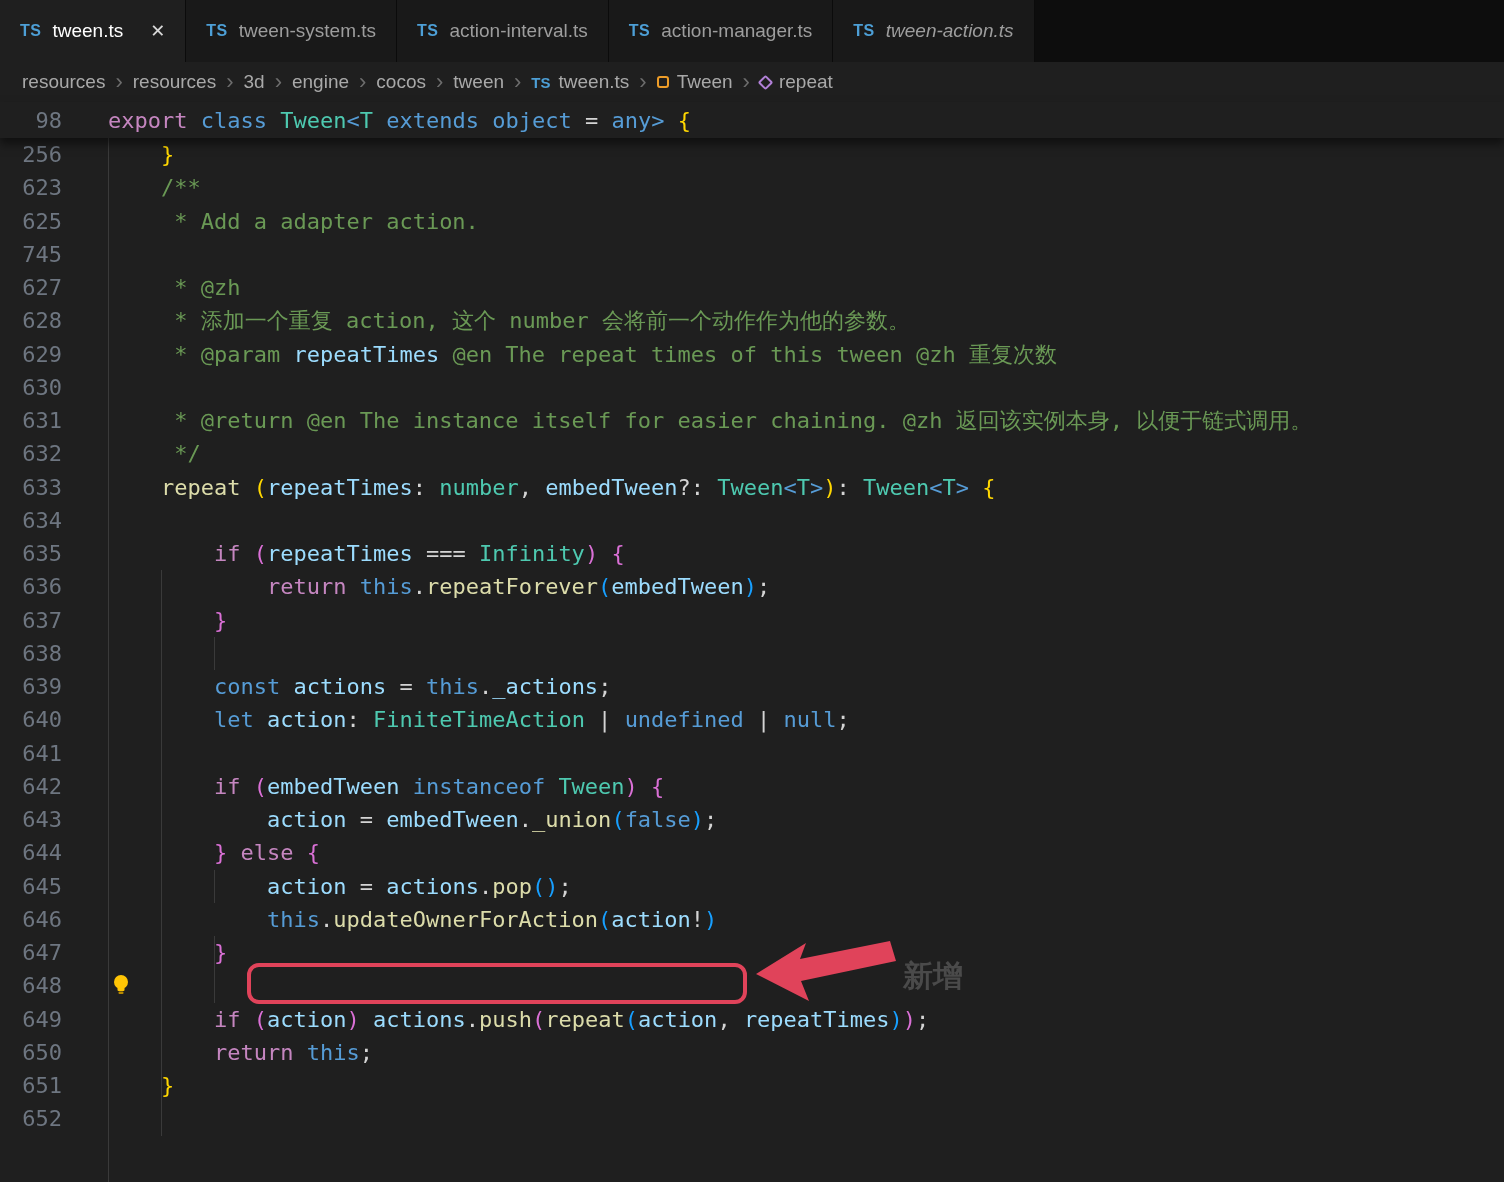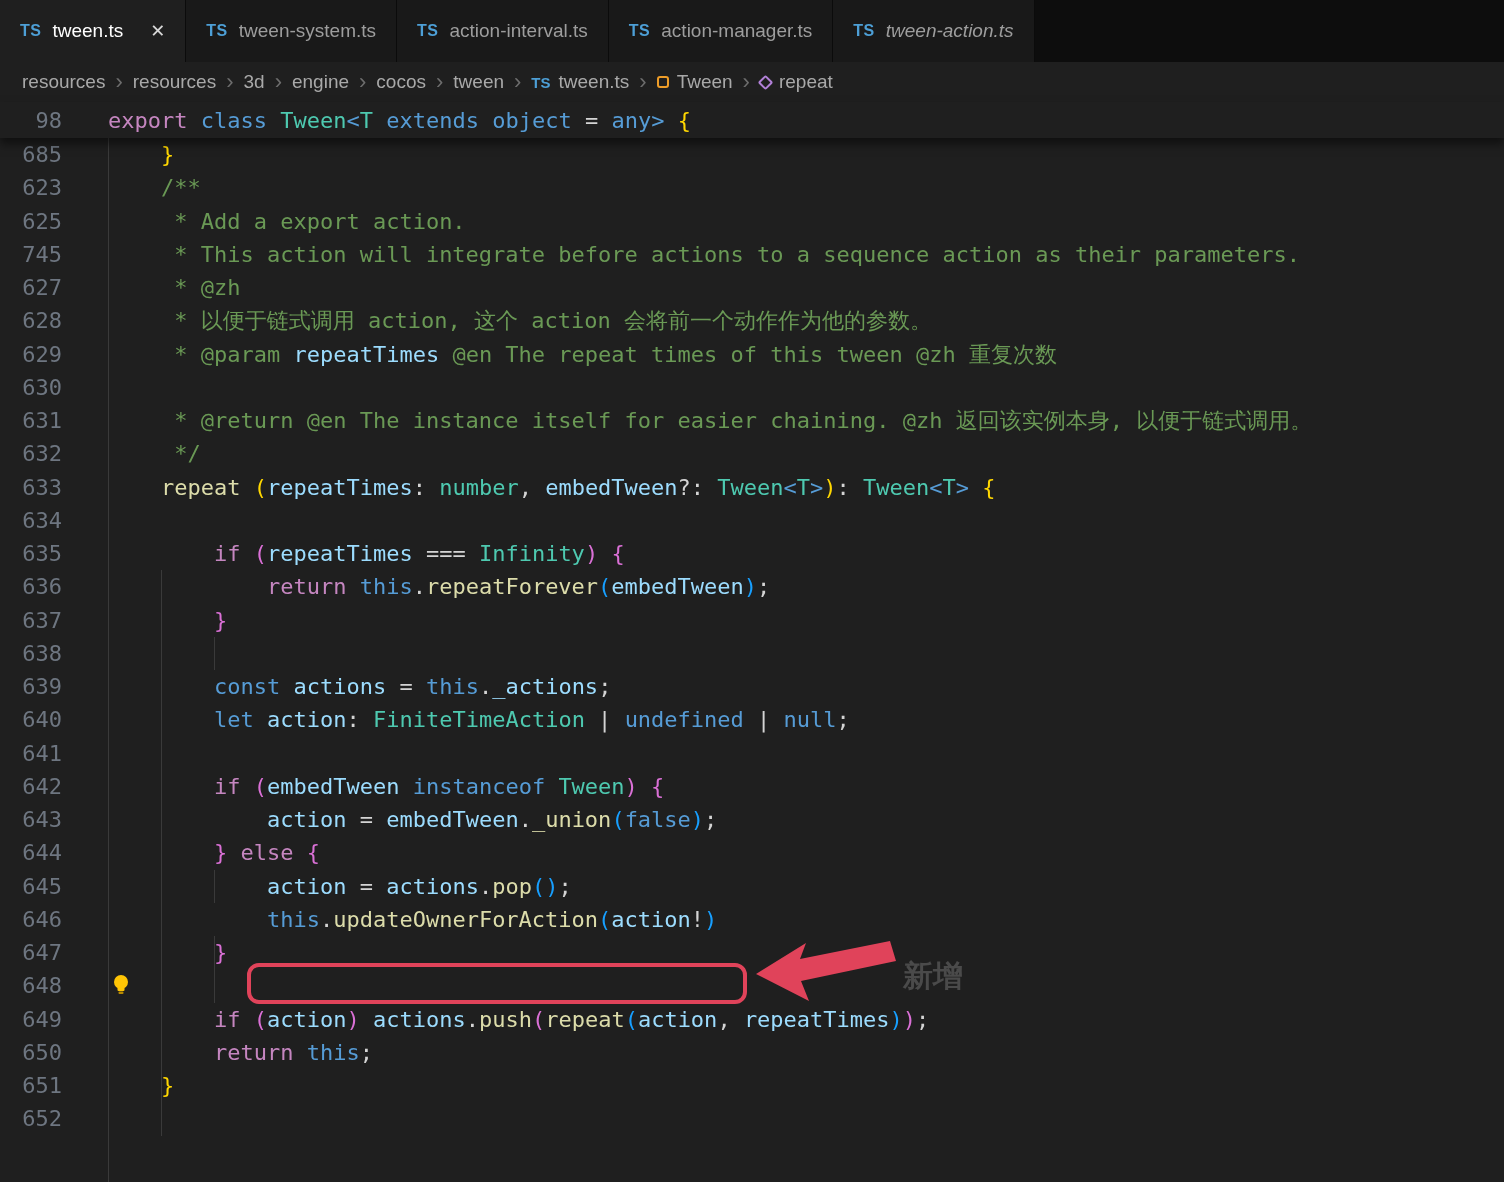--- a/index.html
+++ b/index.html
@@ -125,26 +125,26 @@
   <div class="ln">98</div>
   <div class="code"><span style="color: rgb(197, 134, 192);">export</span><span style="color: rgb(212, 212, 212);"> </span><span style="color: rgb(86, 156, 214);">class</span><span style="color: rgb(212, 212, 212);"> </span><span style="color: rgb(78, 201, 176);">Tween</span><span style="color: rgb(86, 156, 214);">&lt;</span><span style="color: rgb(78, 201, 176);">T</span><span style="color: rgb(212, 212, 212);"> </span><span style="color: rgb(86, 156, 214);">extends</span><span style="color: rgb(212, 212, 212);"> </span><span style="color: rgb(86, 156, 214);">object</span><span style="color: rgb(212, 212, 212);"> = </span><span style="color: rgb(86, 156, 214);">any</span><span style="color: rgb(86, 156, 214);">&gt;</span><span style="color: rgb(212, 212, 212);"> </span><span style="color: rgb(255, 215, 0);">{</span></div>
 </div>
 
 <div class="editor" id="editor">
     <div class="guide" style="left: 108px; top: 0px; height: 1064px;"></div>
     <div class="guide" style="left: 160.98px; top: 432.25px; height: 565.25px;"></div>
     <div class="guide" style="left: 213.96px; top: 498.75px; height: 33.25px;"></div>
     <div class="guide" style="left: 213.96px; top: 731.5px; height: 33.25px;"></div>
     <div class="guide" style="left: 213.96px; top: 798px; height: 66.5px;"></div>
-    <div class="line"><div class="ln">685</div><div class="code"><span style="color: rgb(255, 215, 0);">    }</span></div></div>
+    <div class="line"><div class="ln">256</div><div class="code"><span style="color: rgb(255, 215, 0);">    }</span></div></div>
     <div class="line"><div class="ln">623</div><div class="code"><span style="color: rgb(106, 153, 85);">    /**</span></div></div>
-    <div class="line"><div class="ln">625</div><div class="code"><span style="color: rgb(106, 153, 85);">     * Add a export action.</span></div></div>
-    <div class="line"><div class="ln">745</div><div class="code"><span style="color: rgb(106, 153, 85);">     * This action will integrate before actions to a sequence action as their parameters.</span></div></div>
+    <div class="line"><div class="ln">625</div><div class="code"><span style="color: rgb(106, 153, 85);">     * Add a adapter action.</span></div></div>
+    <div class="line"><div class="ln">745</div></div>
     <div class="line"><div class="ln">627</div><div class="code"><span style="color: rgb(106, 153, 85);">     * @zh</span></div></div>
-    <div class="line"><div class="ln">628</div><div class="code"><span style="color: rgb(106, 153, 85);">     * 以便于链式调用 action, 这个 action 会将前一个动作作为他的参数。</span></div></div>
+    <div class="line"><div class="ln">628</div><div class="code"><span style="color: rgb(106, 153, 85);">     * 添加一个重复 action, 这个 number 会将前一个动作作为他的参数。</span></div></div>
     <div class="line"><div class="ln">629</div><div class="code"><span style="color: rgb(106, 153, 85);">     * @param </span><span style="color: rgb(156, 220, 254);">repeatTimes</span><span style="color: rgb(106, 153, 85);"> @en The repeat times of this tween @zh 重复次数</span></div></div>
     <div class="line"><div class="ln">630</div></div>
     <div class="line"><div class="ln">631</div><div class="code"><span style="color: rgb(106, 153, 85);">     * @return @en The instance itself for easier chaining. @zh 返回该实例本身, 以便于链式调用。</span></div></div>
     <div class="line"><div class="ln">632</div><div class="code"><span style="color: rgb(106, 153, 85);">     */</span></div></div>
     <div class="line"><div class="ln">633</div><div class="code"><span style="color: rgb(212, 212, 212);">    </span><span style="color: rgb(220, 220, 170);">repeat </span><span style="color: rgb(255, 215, 0);">(</span><span style="color: rgb(156, 220, 254);">repeatTimes</span><span style="color: rgb(212, 212, 212);">: </span><span style="color: rgb(78, 201, 176);">number</span><span style="color: rgb(212, 212, 212);">, </span><span style="color: rgb(156, 220, 254);">embedTween</span><span style="color: rgb(212, 212, 212);">?</span><span style="color: rgb(212, 212, 212);">: </span><span style="color: rgb(78, 201, 176);">Tween</span><span style="color: rgb(86, 156, 214);">&lt;</span><span style="color: rgb(78, 201, 176);">T</span><span style="color: rgb(86, 156, 214);">&gt;</span><span style="color: rgb(255, 215, 0);">)</span><span style="color: rgb(212, 212, 212);">: </span><span style="color: rgb(78, 201, 176);">Tween</span><span style="color: rgb(86, 156, 214);">&lt;</span><span style="color: rgb(78, 201, 176);">T</span><span style="color: rgb(86, 156, 214);">&gt;</span><span style="color: rgb(212, 212, 212);"> </span><span style="color: rgb(255, 215, 0);">{</span></div></div>
     <div class="line"><div class="ln">634</div></div>
     <div class="line"><div class="ln">635</div><div class="code"><span style="color: rgb(212, 212, 212);">        </span><span style="color: rgb(197, 134, 192);">if</span><span style="color: rgb(212, 212, 212);"> </span><span style="color: rgb(218, 112, 214);">(</span><span style="color: rgb(156, 220, 254);">repeatTimes</span><span style="color: rgb(212, 212, 212);"> === </span><span style="color: rgb(78, 201, 176);">Infinity</span><span style="color: rgb(218, 112, 214);">)</span><span style="color: rgb(212, 212, 212);"> </span><span style="color: rgb(218, 112, 214);">{</span></div></div>
     <div class="line"><div class="ln">636</div><div class="code"><span style="color: rgb(212, 212, 212);">            </span><span style="color: rgb(197, 134, 192);">return</span><span style="color: rgb(212, 212, 212);"> </span><span style="color: rgb(86, 156, 214);">this</span><span style="color: rgb(212, 212, 212);">.</span><span style="color: rgb(220, 220, 170);">repeatForever</span><span style="color: rgb(23, 159, 255);">(</span><span style="color: rgb(156, 220, 254);">embedTween</span><span style="color: rgb(23, 159, 255);">)</span><span style="color: rgb(212, 212, 212);">;</span></div></div>
     <div class="line"><div class="ln">637</div><div class="code"><span style="color: rgb(218, 112, 214);">        }</span></div></div>
     <div class="line"><div class="ln">638</div><div class="code"></div></div>

